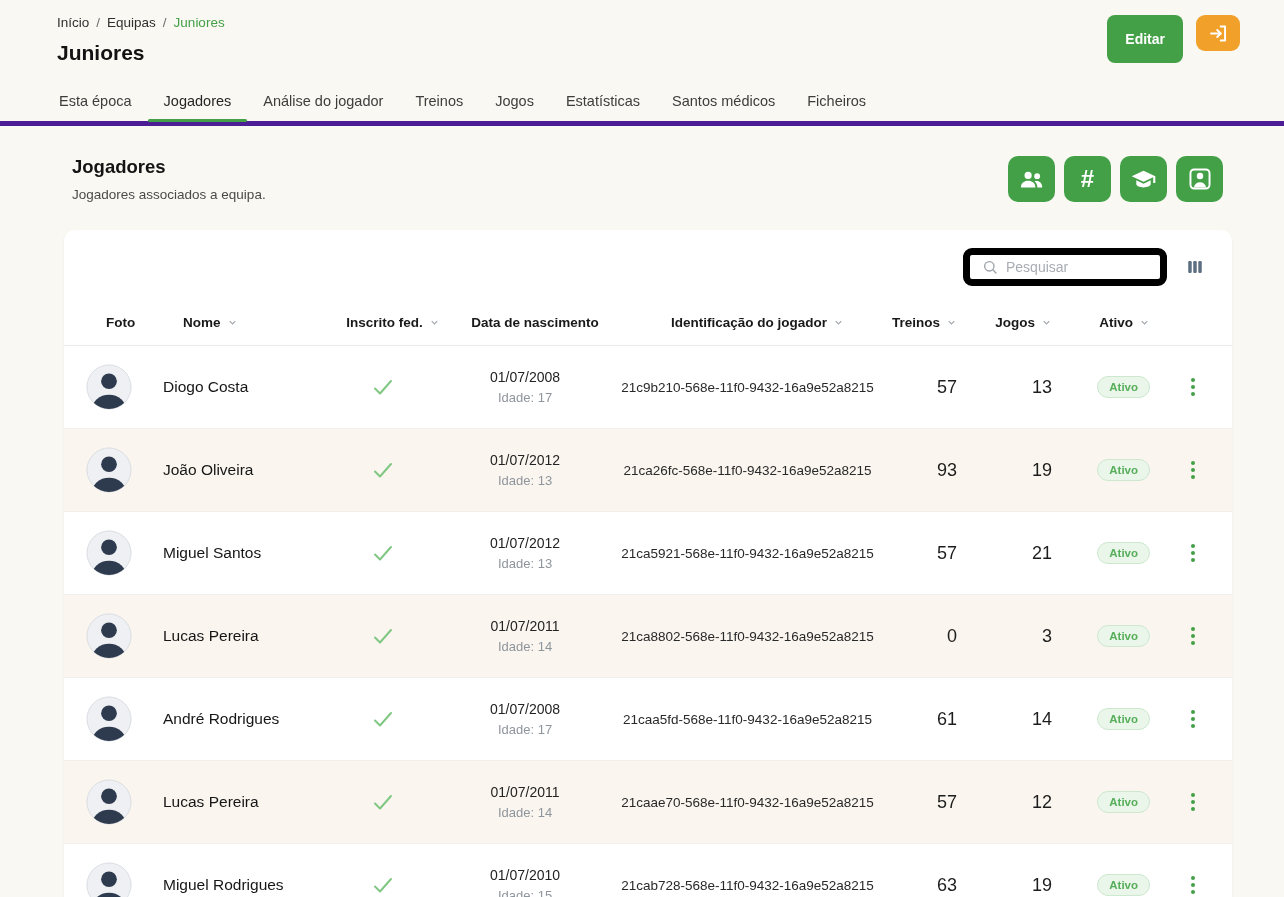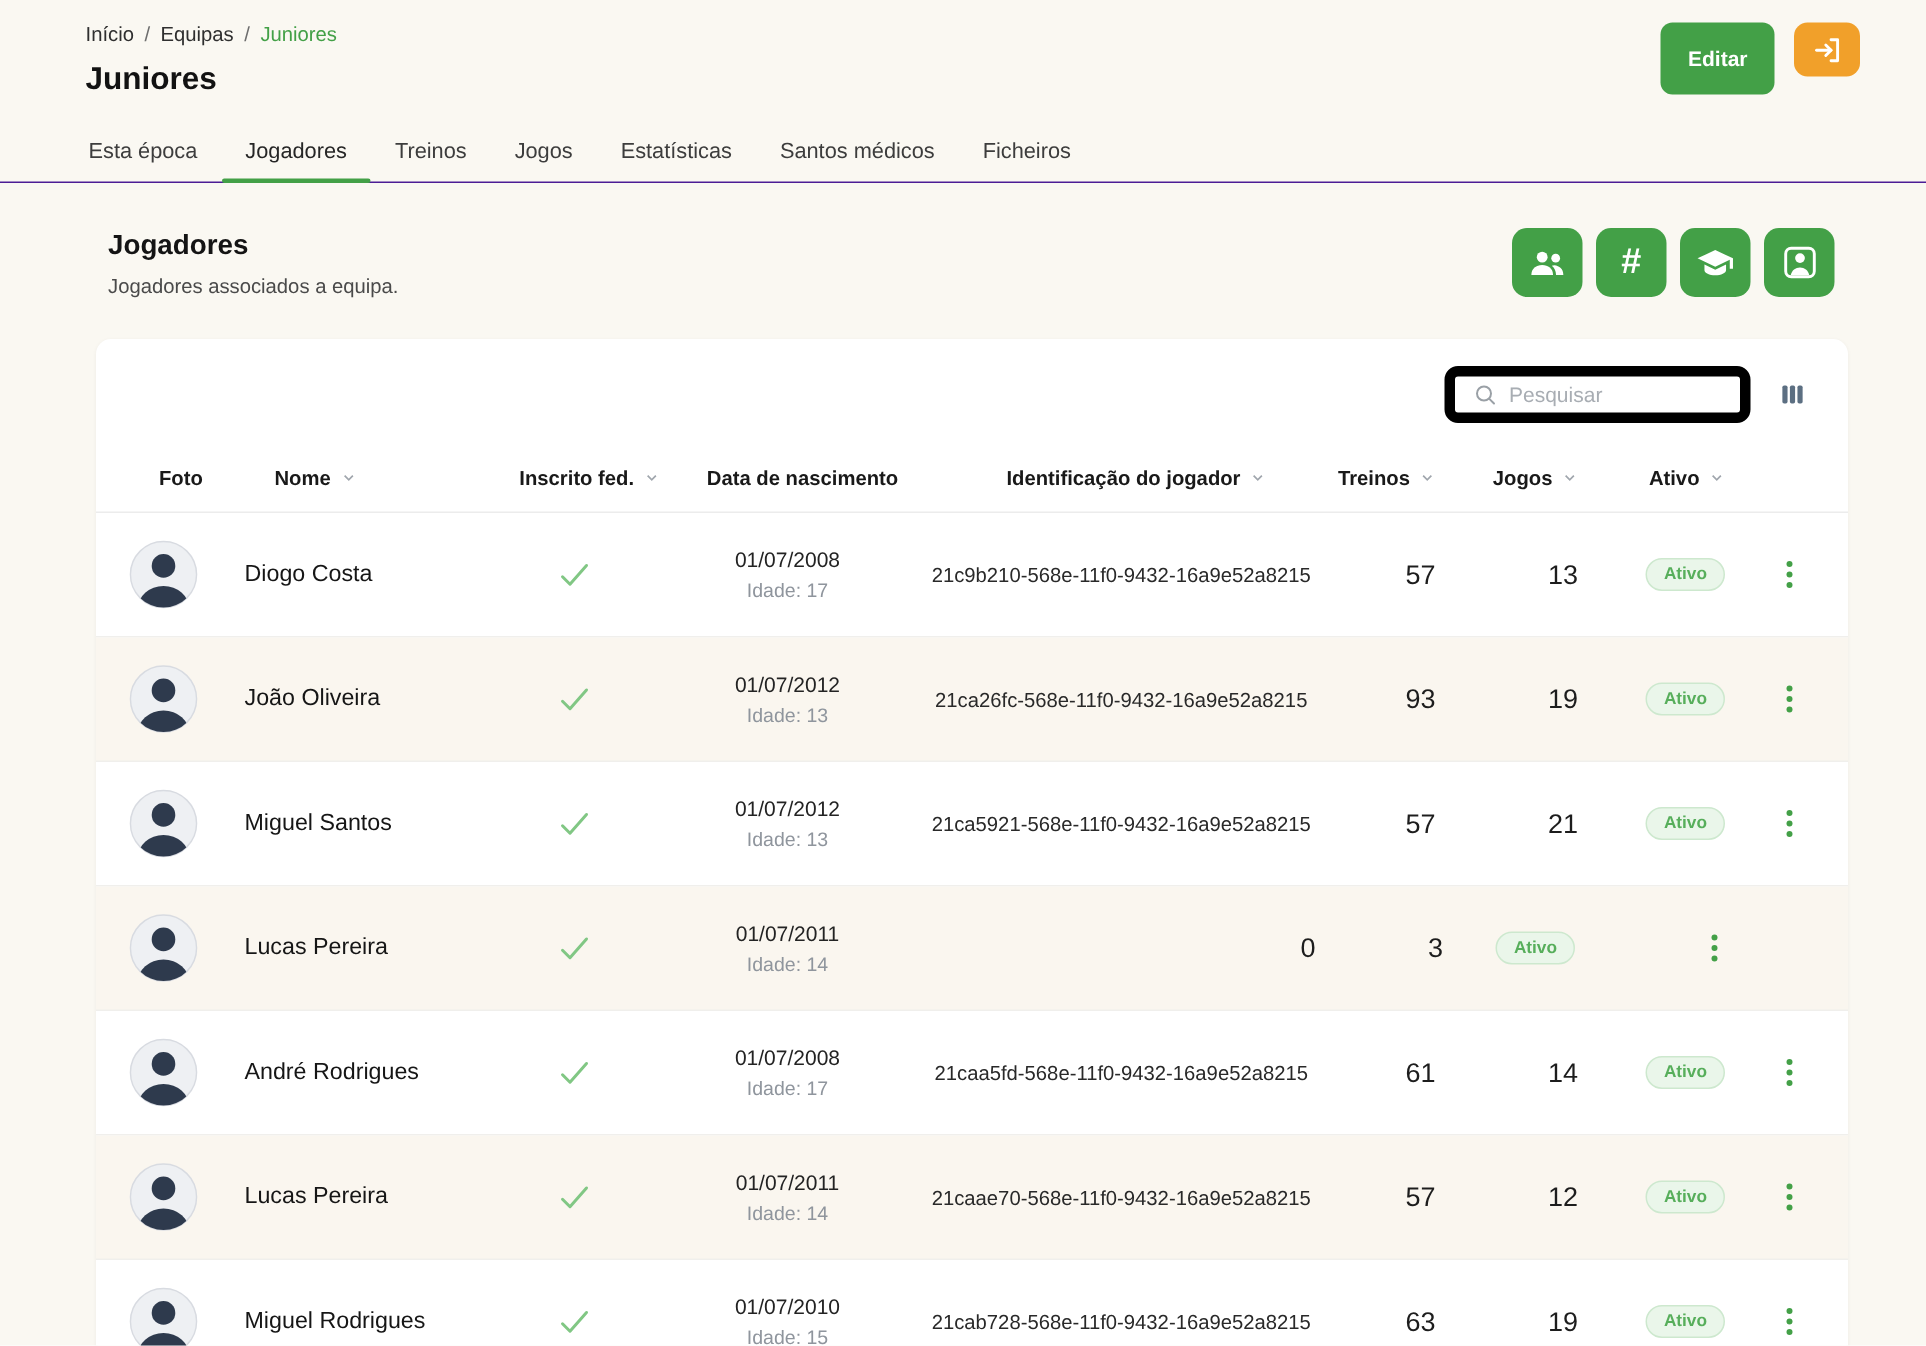--- a/index.html
+++ b/index.html
@@ -18,21 +18,21 @@
   .bc-sep { color:#6e6e6e; }
   .bc-current { color:var(--green); }
   .page-title { margin-top:11px; font-size:21px; font-weight:700; color:#121212; }
   .top-actions { position:absolute; top:15px; right:44px; display:flex; gap:13px; }
   .btn-edit { height:48px; padding:0 18px; background:var(--green); color:#fff; border:none;
     border-radius:8px; font-size:14px; font-weight:700; font-family:inherit; cursor:pointer; }
   .btn-export { height:36px; width:44px; background:var(--orange); border:none; border-radius:9px;
     display:flex; align-items:center; justify-content:center; cursor:pointer; }
 
   
-  .tabs { display:flex; padding-left:43px; margin-top:16px; border-bottom:1px solid #4c1d95; }
+  .tabs { display:flex; padding-left:43px; margin-top:16px; border-bottom:5px solid #4c1d95; }
   .tab { padding:12px 16px; font-size:14.5px; color:#3d3d3d; cursor:pointer; position:relative; white-space:nowrap; }
   .tab.active { color:#262626; font-weight:500; }
   .tab.active::after { content:""; position:absolute; left:0; right:0; bottom:-1px; height:3px;
     background:var(--green); border-radius:3px; }
 
   
   .section-head { display:flex; justify-content:space-between; align-items:center; margin:30px 61px 28px 72px; }
   .section-title { font-size:18.5px; font-weight:700; color:#141414; }
   .section-sub { font-size:13.5px; color:#4a4a4a; margin-top:9px; }
   .icon-buttons { display:flex; gap:9px; }
@@ -100,20 +100,21 @@
             <path d="M10.5 8l4 4-4 4"></path>
         </svg>
       </span>
     </button>
   </div>
 </header>
 
 <nav class="tabs">
   <div class="tab">Esta época</div>
   <div class="tab active">Jogadores</div>
+  <div class="tab">Análise do jogador</div>
   <div class="tab">Treinos</div>
   <div class="tab">Jogos</div>
   <div class="tab">Estatísticas</div>
   <div class="tab">Santos médicos</div>
   <div class="tab">Ficheiros</div>
 </nav>
 
 <section class="section-head">
   <div>
     <div class="section-title">Jogadores</div>
@@ -389,20 +390,21 @@
       <span style="display:flex;">
         <svg width="24" height="24" viewBox="0 0 24 24" fill="none" stroke="#81c784" stroke-width="2" stroke-linecap="round" stroke-linejoin="round">
           <path d="M4 13.5l5 5L20 6"></path>
         </svg>
       </span>
     </div>
     <div class="td al-center col-stack">
       <div class="bdate">01/07/2011</div>
       <div class="age">Idade: 14</div>
     </div>
+    <div class="td al-center pid">21ca8802-568e-11f0-9432-16a9e52a8215</div>
     <div class="td al-right-t num">0</div>
     <div class="td al-right-j num">3</div>
     <div class="td al-right-a">
       <span class="badge">Ativo</span>
     </div>
     <div class="td al-right-m">
       <span class="kebab">
             <i></i>
             <i></i>
             <i></i>

